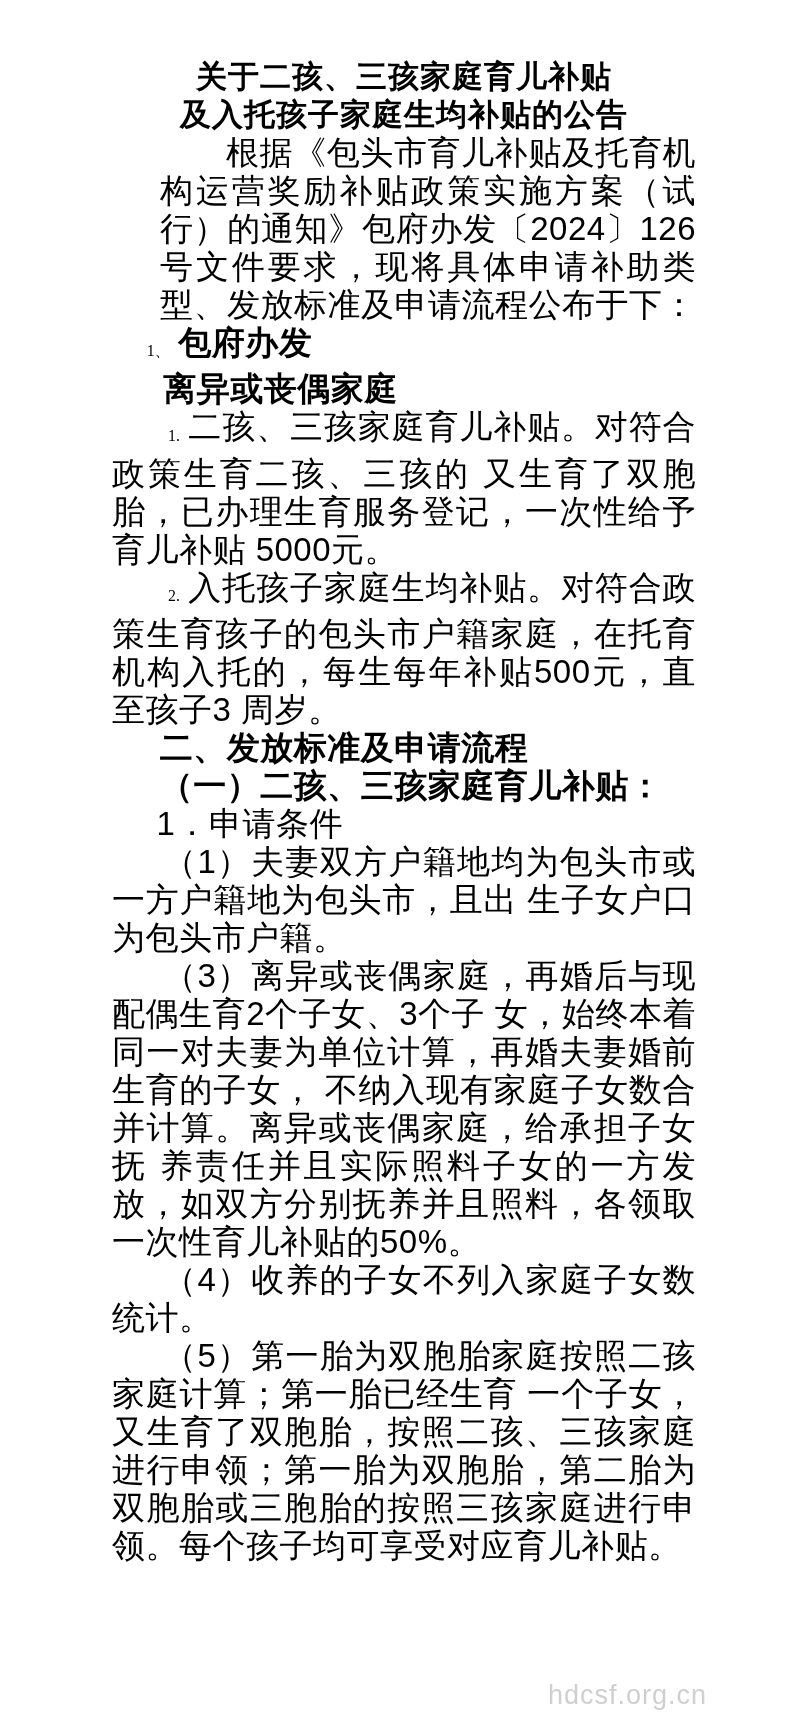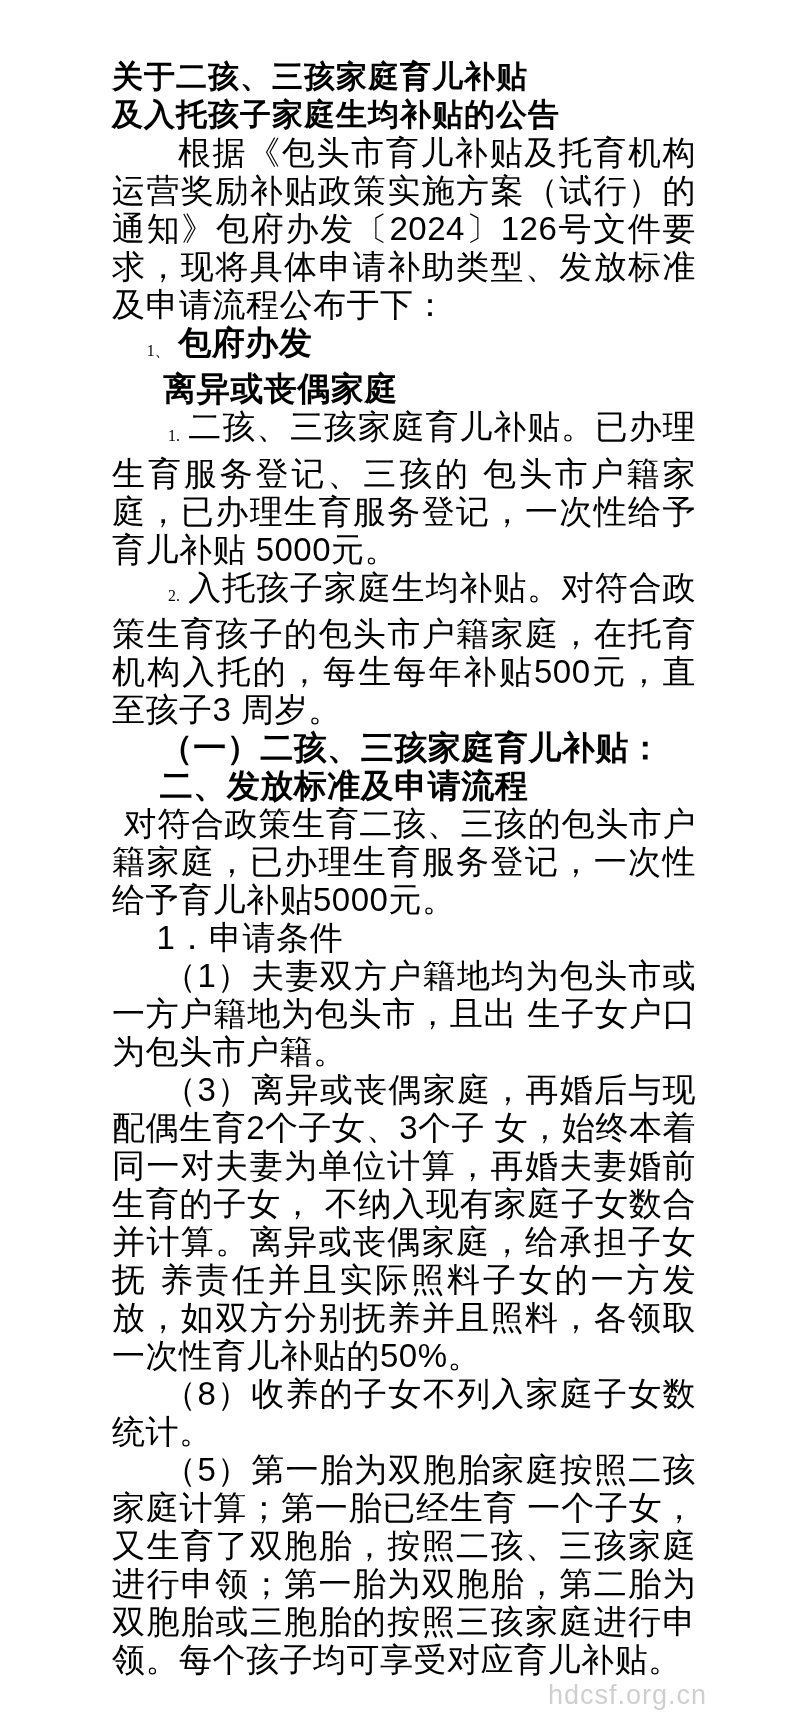--- a/index.html
+++ b/index.html
@@ -19,26 +19,28 @@
     position: absolute;
     left: 112px;
     top: 58px;
     width: 584px;
     font-size: 33px;
     line-height: 38px;
     text-align: justify;
     letter-spacing: 0.5px;
   }
   .title {
+    text-align: center;
     font-weight: bold;
     font-size: 31px;
     letter-spacing: 1px;
   }
   .para {
     text-indent: 2em;
+    margin-left: 48px;
   }
   .para-num {
     text-indent: 1.7em;
   }
   .cond {
     text-indent: 1.55em;
   }
   .half-indent {
     text-indent: 0.35em;
   }
@@ -85,32 +87,31 @@
 
   <div class="title">关于二孩、三孩家庭育儿补贴</div>
   <div class="title">及入托孩子家庭生均补贴的公告</div>
 
   <div class="para">根据《包头市育儿补贴及托育机构运营奖励补贴政策实施方案（试行）的通知》包府办发〔2024〕126号文件要求，现将具体申请补助类型、发放标准及申请流程公布于下：</div>
 
   <div class="h-type"><span class="marker">1、</span><span>包府办发</span></div>
 
   <div class="h-sub">离异或丧偶家庭</div>
 
-  <div class="para-num"><span class="marker">1.</span><span>二孩、三孩家庭育儿补贴。已办理生育服务登记、三孩的 包头市户籍家庭，已办理生育服务登记，一次性给予育儿补贴 5000元。</span></div>
+  <div class="para-num"><span class="marker">1.</span><span>二孩、三孩家庭育儿补贴。对符合政策生育二孩、三孩的 又生育了双胞胎，已办理生育服务登记，一次性给予育儿补贴 5000元。</span></div>
 
   <div class="para-num"><span class="marker">2.</span><span>入托孩子家庭生均补贴。对符合政策生育孩子的包头市户籍家庭，在托育机构入托的，每生每年补贴500元，直至孩子3 周岁。</span></div>
 
+  <div class="h-sec">二、发放标准及申请流程</div>
+
   <div class="h-sec">（一）二孩、三孩家庭育儿补贴：</div>
 
-  <div class="h-sec">二、发放标准及申请流程</div>
-
-  <div class="half-indent">对符合政策生育二孩、三孩的包头市户籍家庭，已办理生育服务登记，一次性给予育儿补贴5000元。</div>
 
   <div class="h-cond">1．申请条件</div>
 
   <div class="cond">（1）夫妻双方户籍地均为包头市或一方户籍地为包头市，且出 生子女户口为包头市户籍。</div>
   <div class="cond">（3）离异或丧偶家庭，再婚后与现配偶生育2个子女、3个子 女，始终本着同一对夫妻为单位计算，再婚夫妻婚前生育的子女， 不纳入现有家庭子女数合并计算。离异或丧偶家庭，给承担子女抚 养责任并且实际照料子女的一方发放，如双方分别抚养并且照料，各领取一次性育儿补贴的50%。</div>
-  <div class="cond">（8）收养的子女不列入家庭子女数统计。</div>
+  <div class="cond">（4）收养的子女不列入家庭子女数统计。</div>
   <div class="cond">（5）第一胎为双胞胎家庭按照二孩家庭计算；第一胎已经生育 一个子女，又生育了双胞胎，按照二孩、三孩家庭进行申领；第一胎为双胞胎，第二胎为双胞胎或三胞胎的按照三孩家庭进行申领。每个孩子均可享受对应育儿补贴。</div>
 
 </div>
 
 <div class="watermark">hdcsf.org.cn</div>
 
 </body></html>

